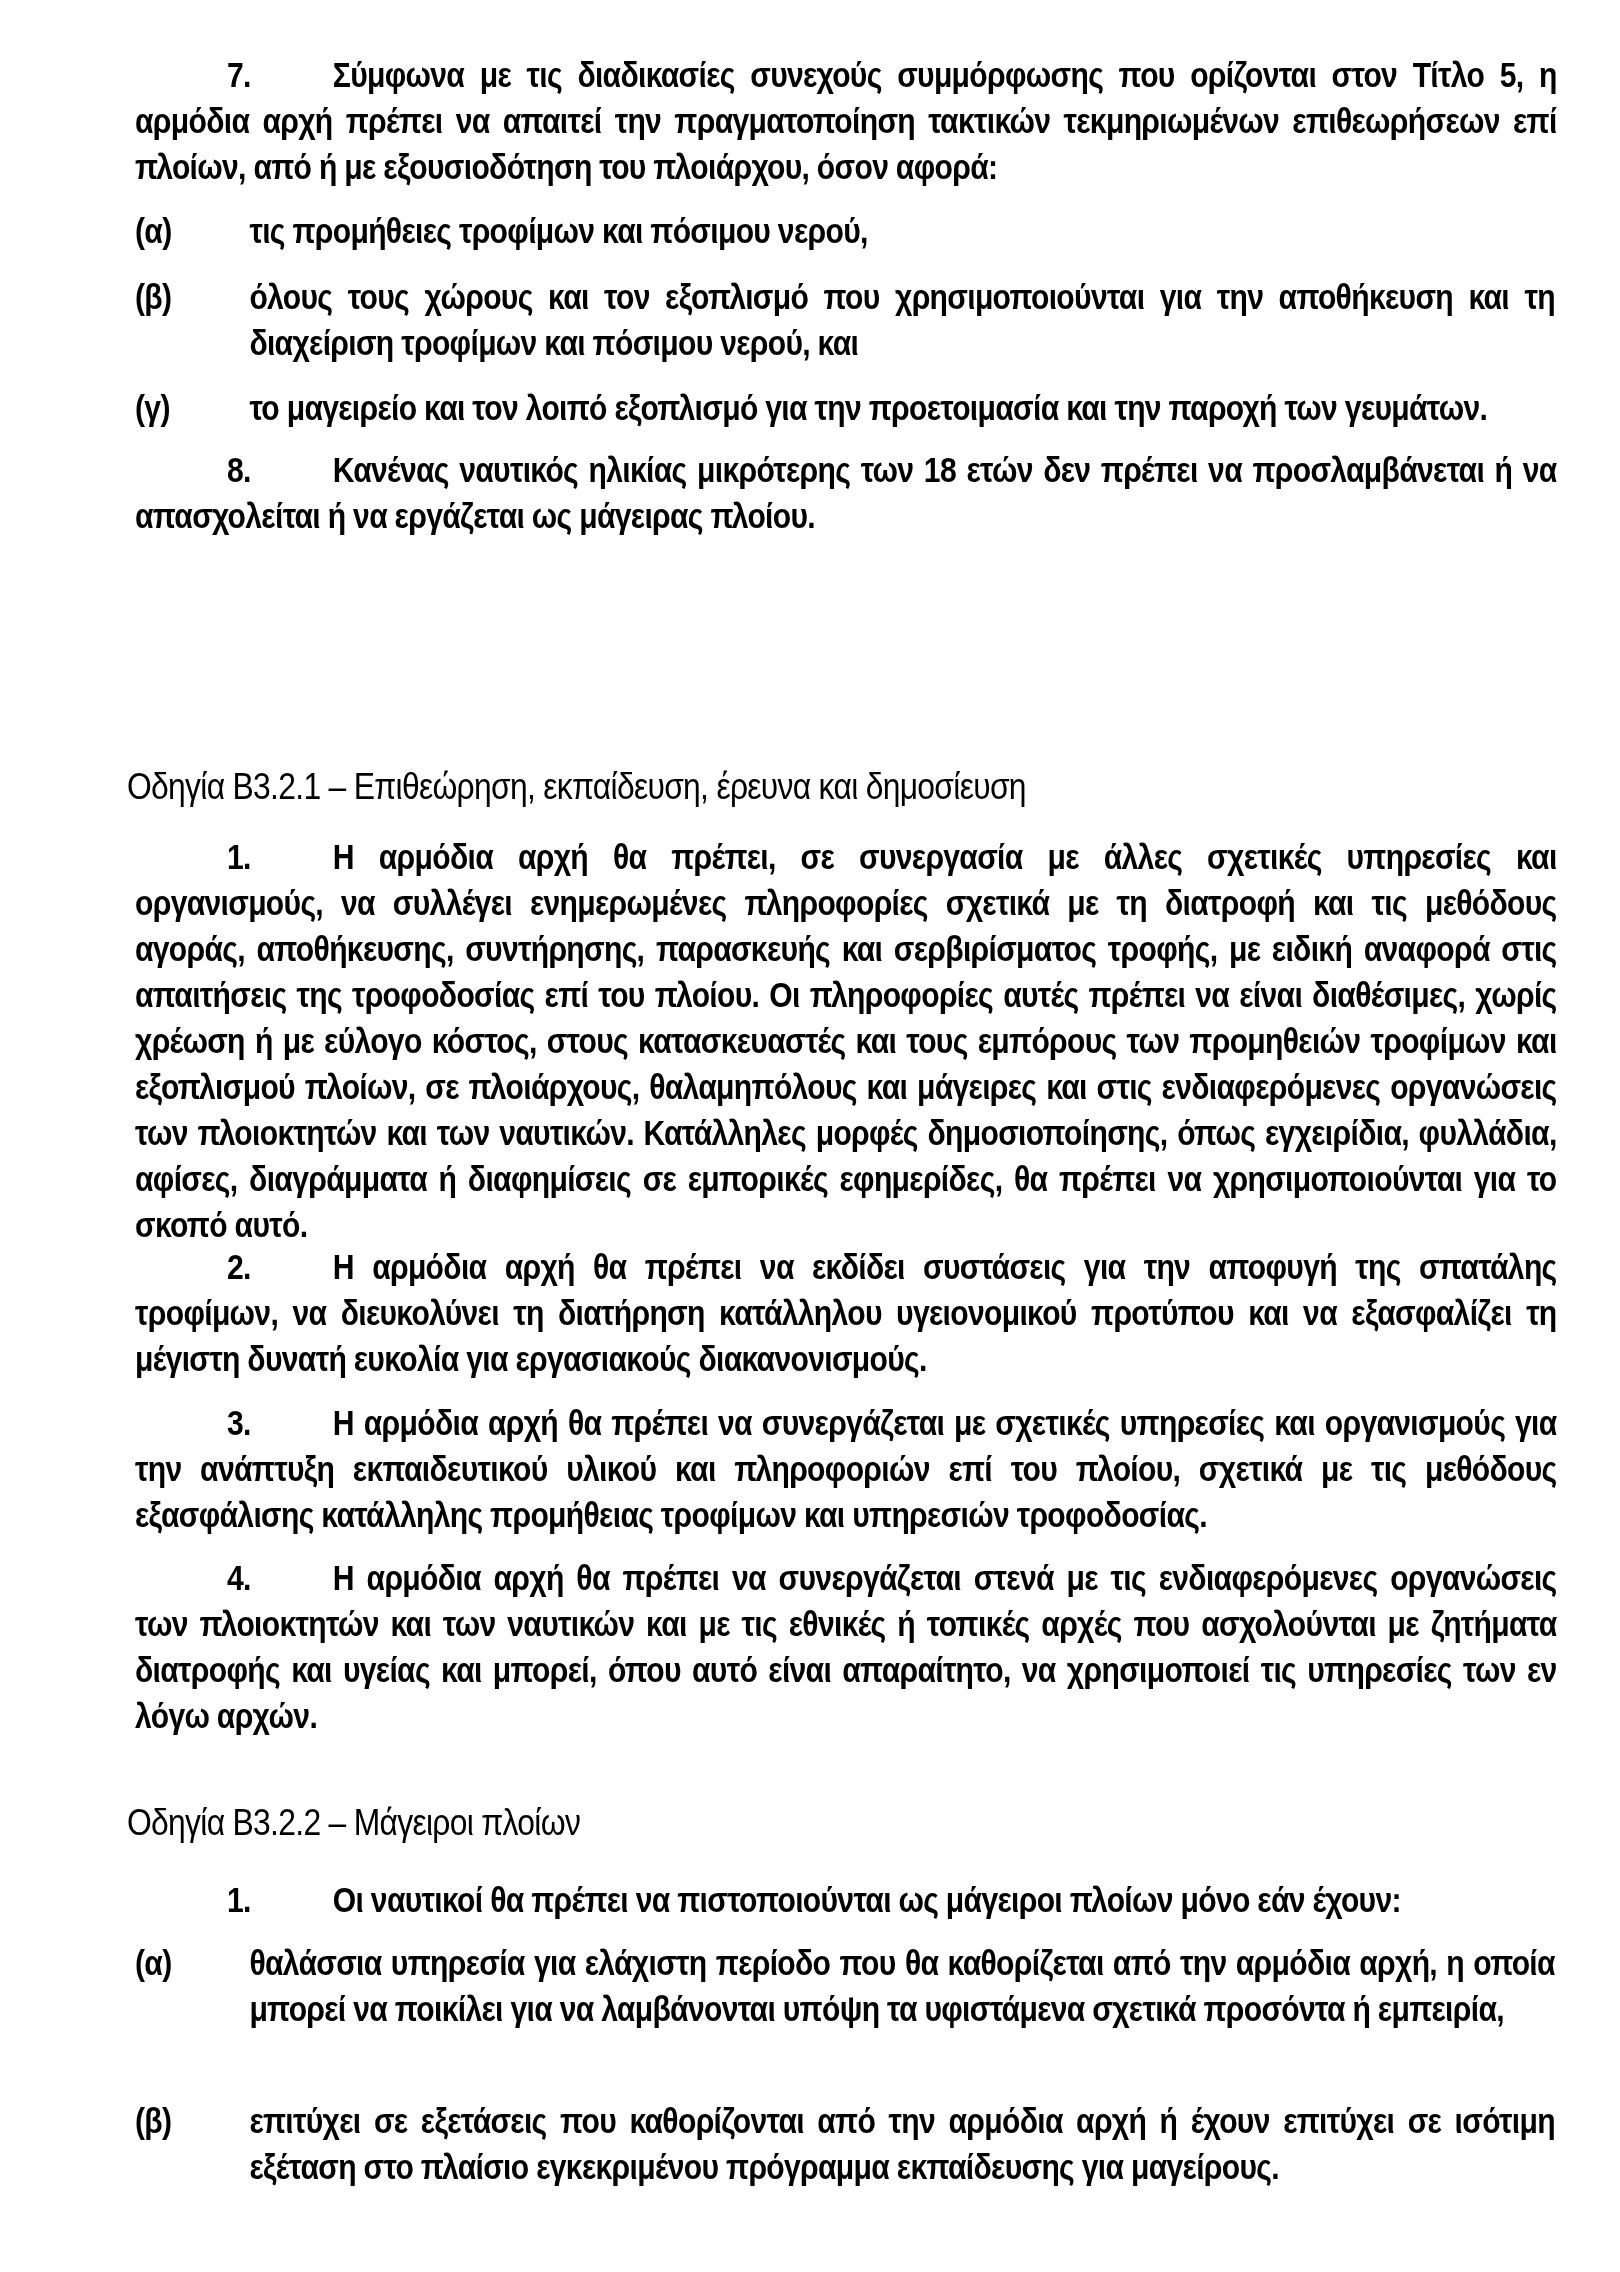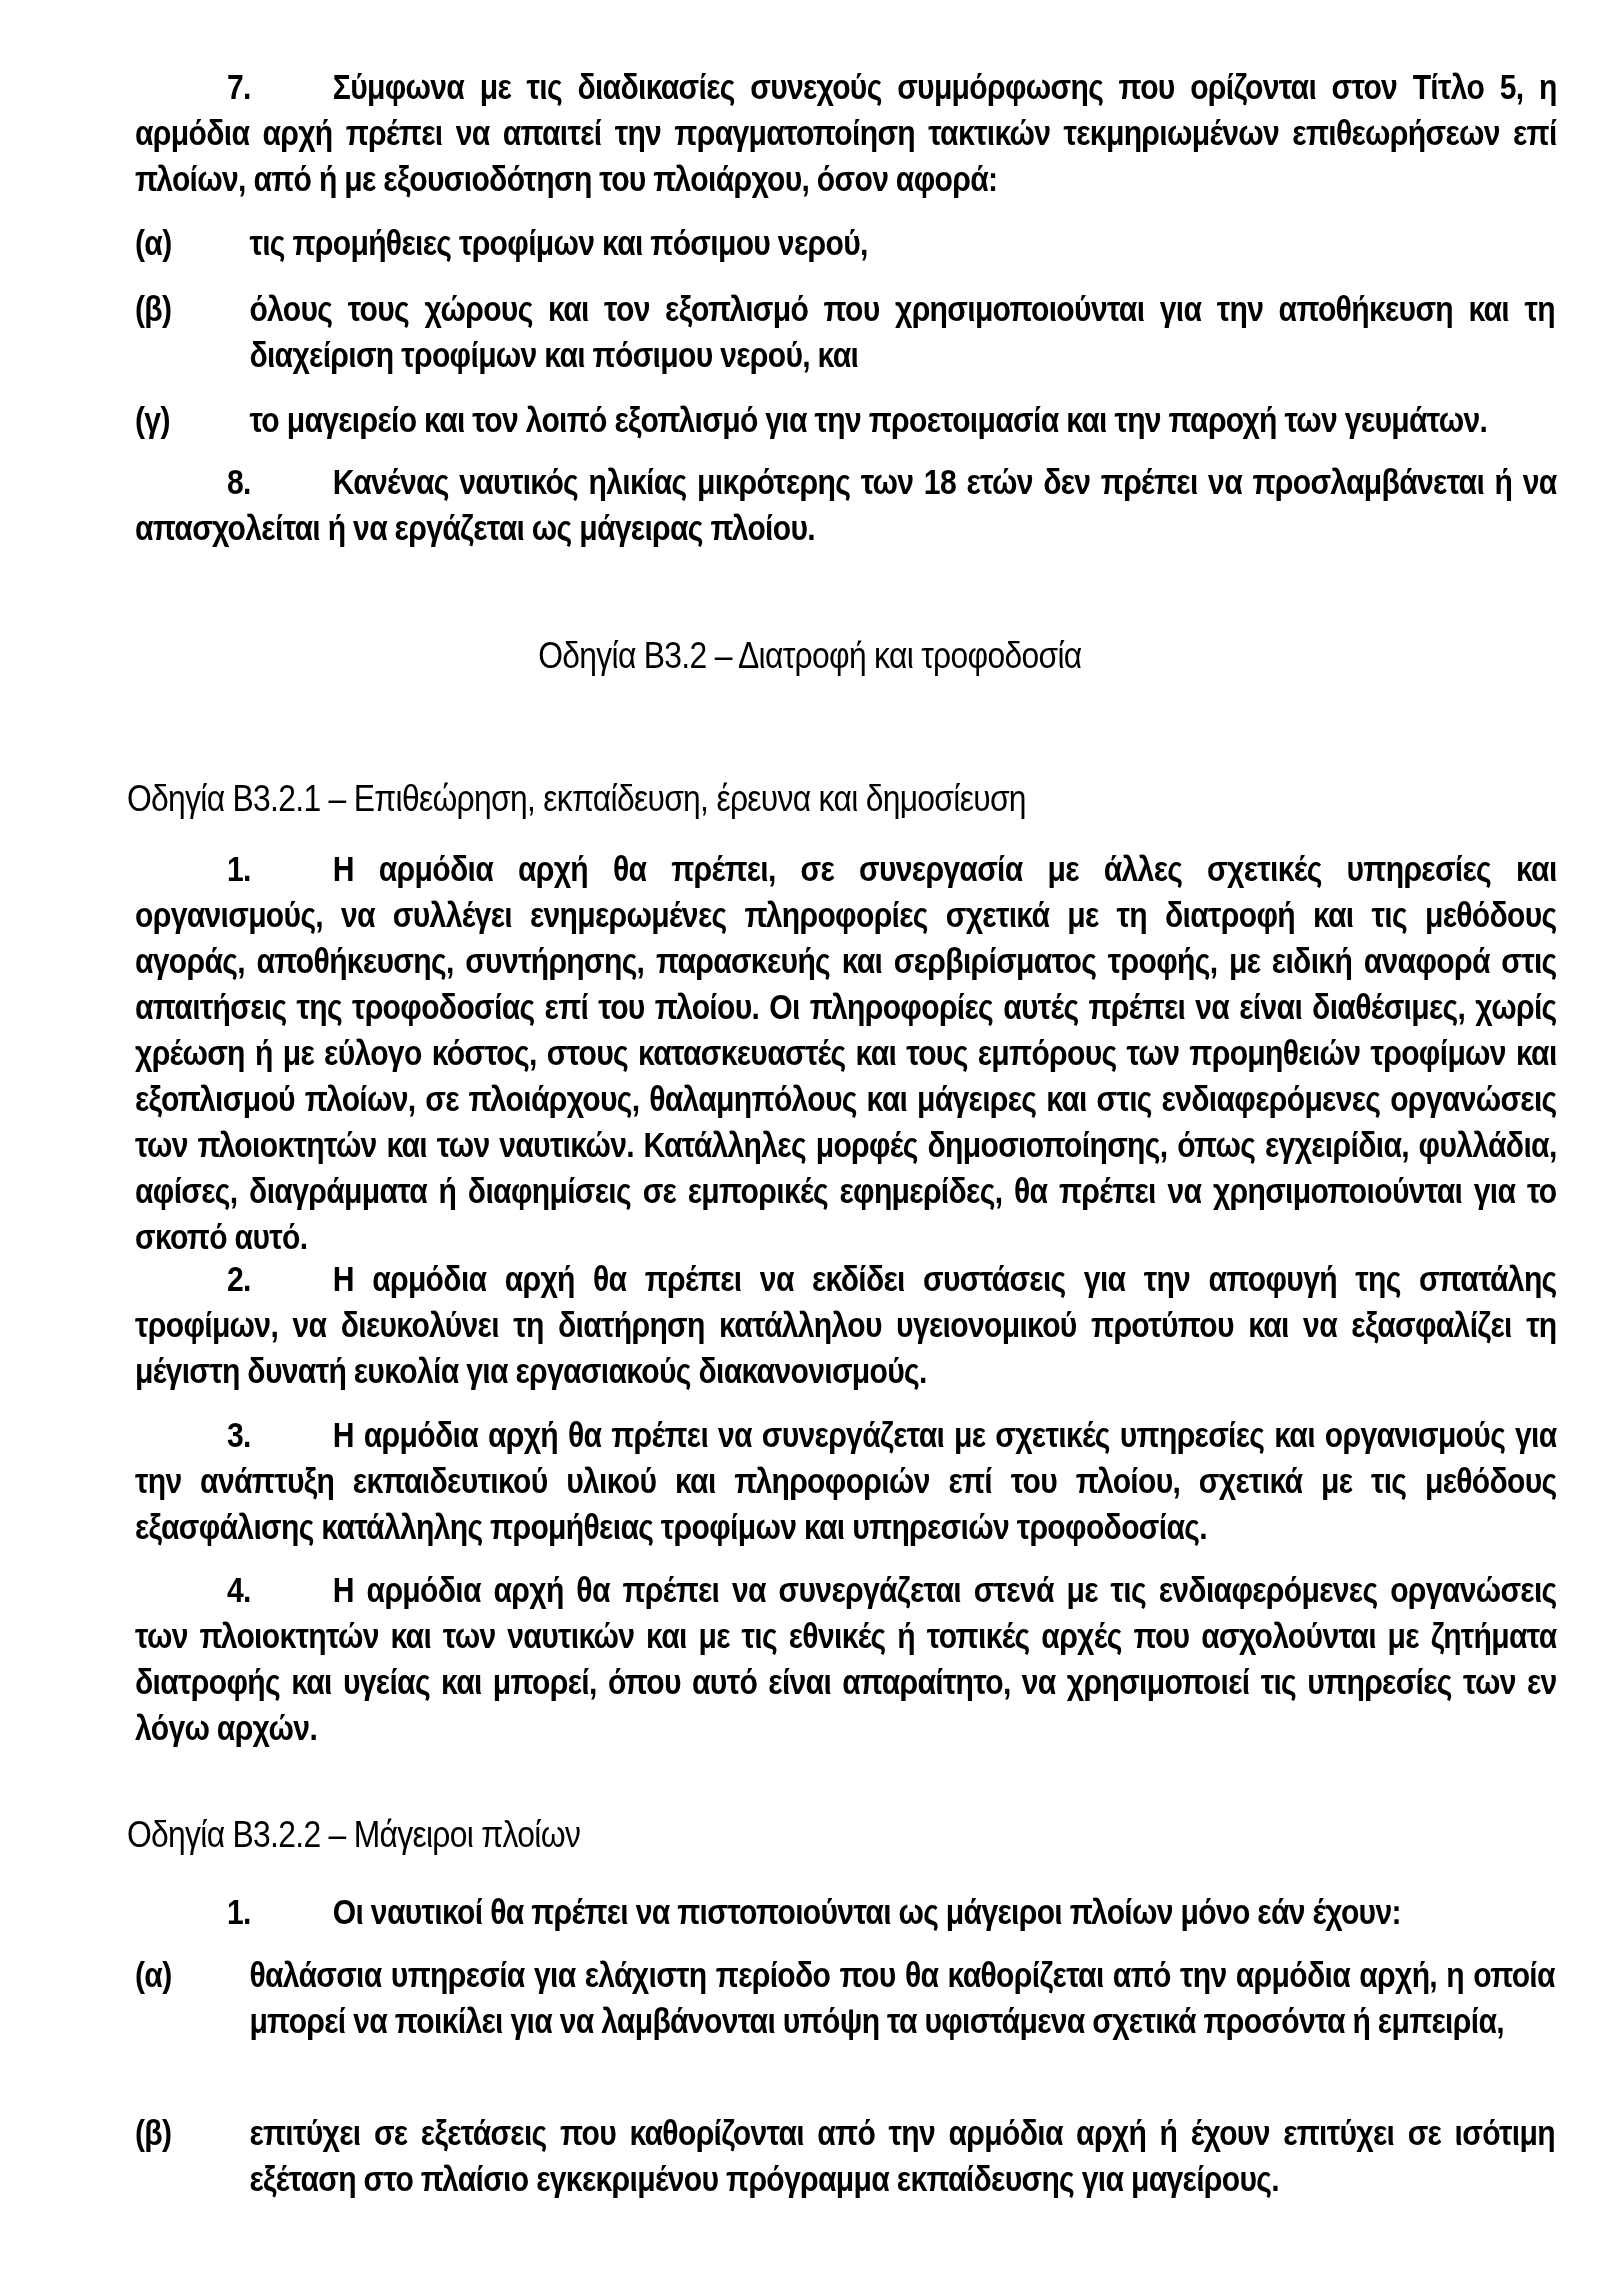--- a/index.html
+++ b/index.html
@@ -1,20 +1,20 @@
 <!DOCTYPE html>
 <html style="font-size:12.7px"><head>
 <meta charset="utf-8">
 <style>
   html, body { margin: 0; padding: 0; background: #ffffff; }
   body {
     width: 1620px; height: 2273px; position: relative; overflow: hidden;
     font-family: "Liberation Sans", sans-serif; color: #000;
   }
-  .page { position: absolute; left: 0; top: 12px; width: 1620px; height: 1824px; }
+  .page { position: absolute; left: 0; top: 0; width: 1620px; height: 1824px; }
   .top-remnant {
     position: absolute; left: 795px; top: -6.4px; width: 64px; height: 8px;
   }
   .para { position: absolute; left: 135px; width: 1653px; font-size: 35px; line-height: 46px;
           transform: scaleX(0.86); transform-origin: left top; font-weight: bold; letter-spacing: -0.8px;
           text-align: justify; }
   .para .num { display: inline-block; width: 123px; margin-left: 107px; }
   .item { position: absolute; left: 135px; font-size: 35px; line-height: 46px; font-weight: bold;
           transform: scaleX(0.86); transform-origin: left top; letter-spacing: -0.8px; }
   .item .label { position: absolute; left: 0; top: 0; width: 119px; }
@@ -48,23 +48,20 @@
   </div>
   <div class="item" style="top:385px;">
     <span class="label">(γ)</span>
     <span class="text">το μαγειρείο και τον λοιπό εξοπλισμό για την προετοιμασία και την παροχή των γευμάτων.</span>
   </div>
 
   <div class="para" style="top:447px;">
     <span class="num">8.</span><span>Κανένας ναυτικός ηλικίας μικρότερης των 18 ετών δεν πρέπει να προσλαμβάνεται ή να απασχολείται ή να εργάζεται ως μάγειρας πλοίου.</span>
   </div>
 
-  <div class="heading-center" style="top:620px;">
-    <span>Οδηγία Β3.2 – Διατροφή και τροφοδοσία</span>
-  </div>
 
   <div class="heading" style="top:763px;">Οδηγία Β3.2.1 – Επιθεώρηση, εκπαίδευση, έρευνα και δημοσίευση</div>
 
   <div class="para" style="top:834px;">
     <span class="num">1.</span><span>Η αρμόδια αρχή θα πρέπει, σε συνεργασία με άλλες σχετικές υπηρεσίες και οργανισμούς, να συλλέγει ενημερωμένες πληροφορίες σχετικά με τη διατροφή και τις μεθόδους αγοράς, αποθήκευσης, συντήρησης, παρασκευής και σερβιρίσματος τροφής, με ειδική αναφορά στις απαιτήσεις της τροφοδοσίας επί του πλοίου. Οι πληροφορίες αυτές πρέπει να είναι διαθέσιμες, χωρίς χρέωση ή με εύλογο κόστος, στους κατασκευαστές και τους εμπόρους των προμηθειών τροφίμων και εξοπλισμού πλοίων, σε πλοιάρχους, θαλαμηπόλους και μάγειρες και στις ενδιαφερόμενες οργανώσεις των πλοιοκτητών και των ναυτικών. Κατάλληλες μορφές δημοσιοποίησης, όπως εγχειρίδια, φυλλάδια, αφίσες, διαγράμματα ή διαφημίσεις σε εμπορικές εφημερίδες, θα πρέπει να χρησιμοποιούνται για το σκοπό αυτό.</span>
   </div>
 
   <div class="para" style="top:1244px;">
     <span class="num">2.</span><span>Η αρμόδια αρχή θα πρέπει να εκδίδει συστάσεις για την αποφυγή της σπατάλης τροφίμων, να διευκολύνει τη διατήρηση κατάλληλου υγειονομικού προτύπου και να εξασφαλίζει τη μέγιστη δυνατή ευκολία για εργασιακούς διακανονισμούς.</span>
   </div>

